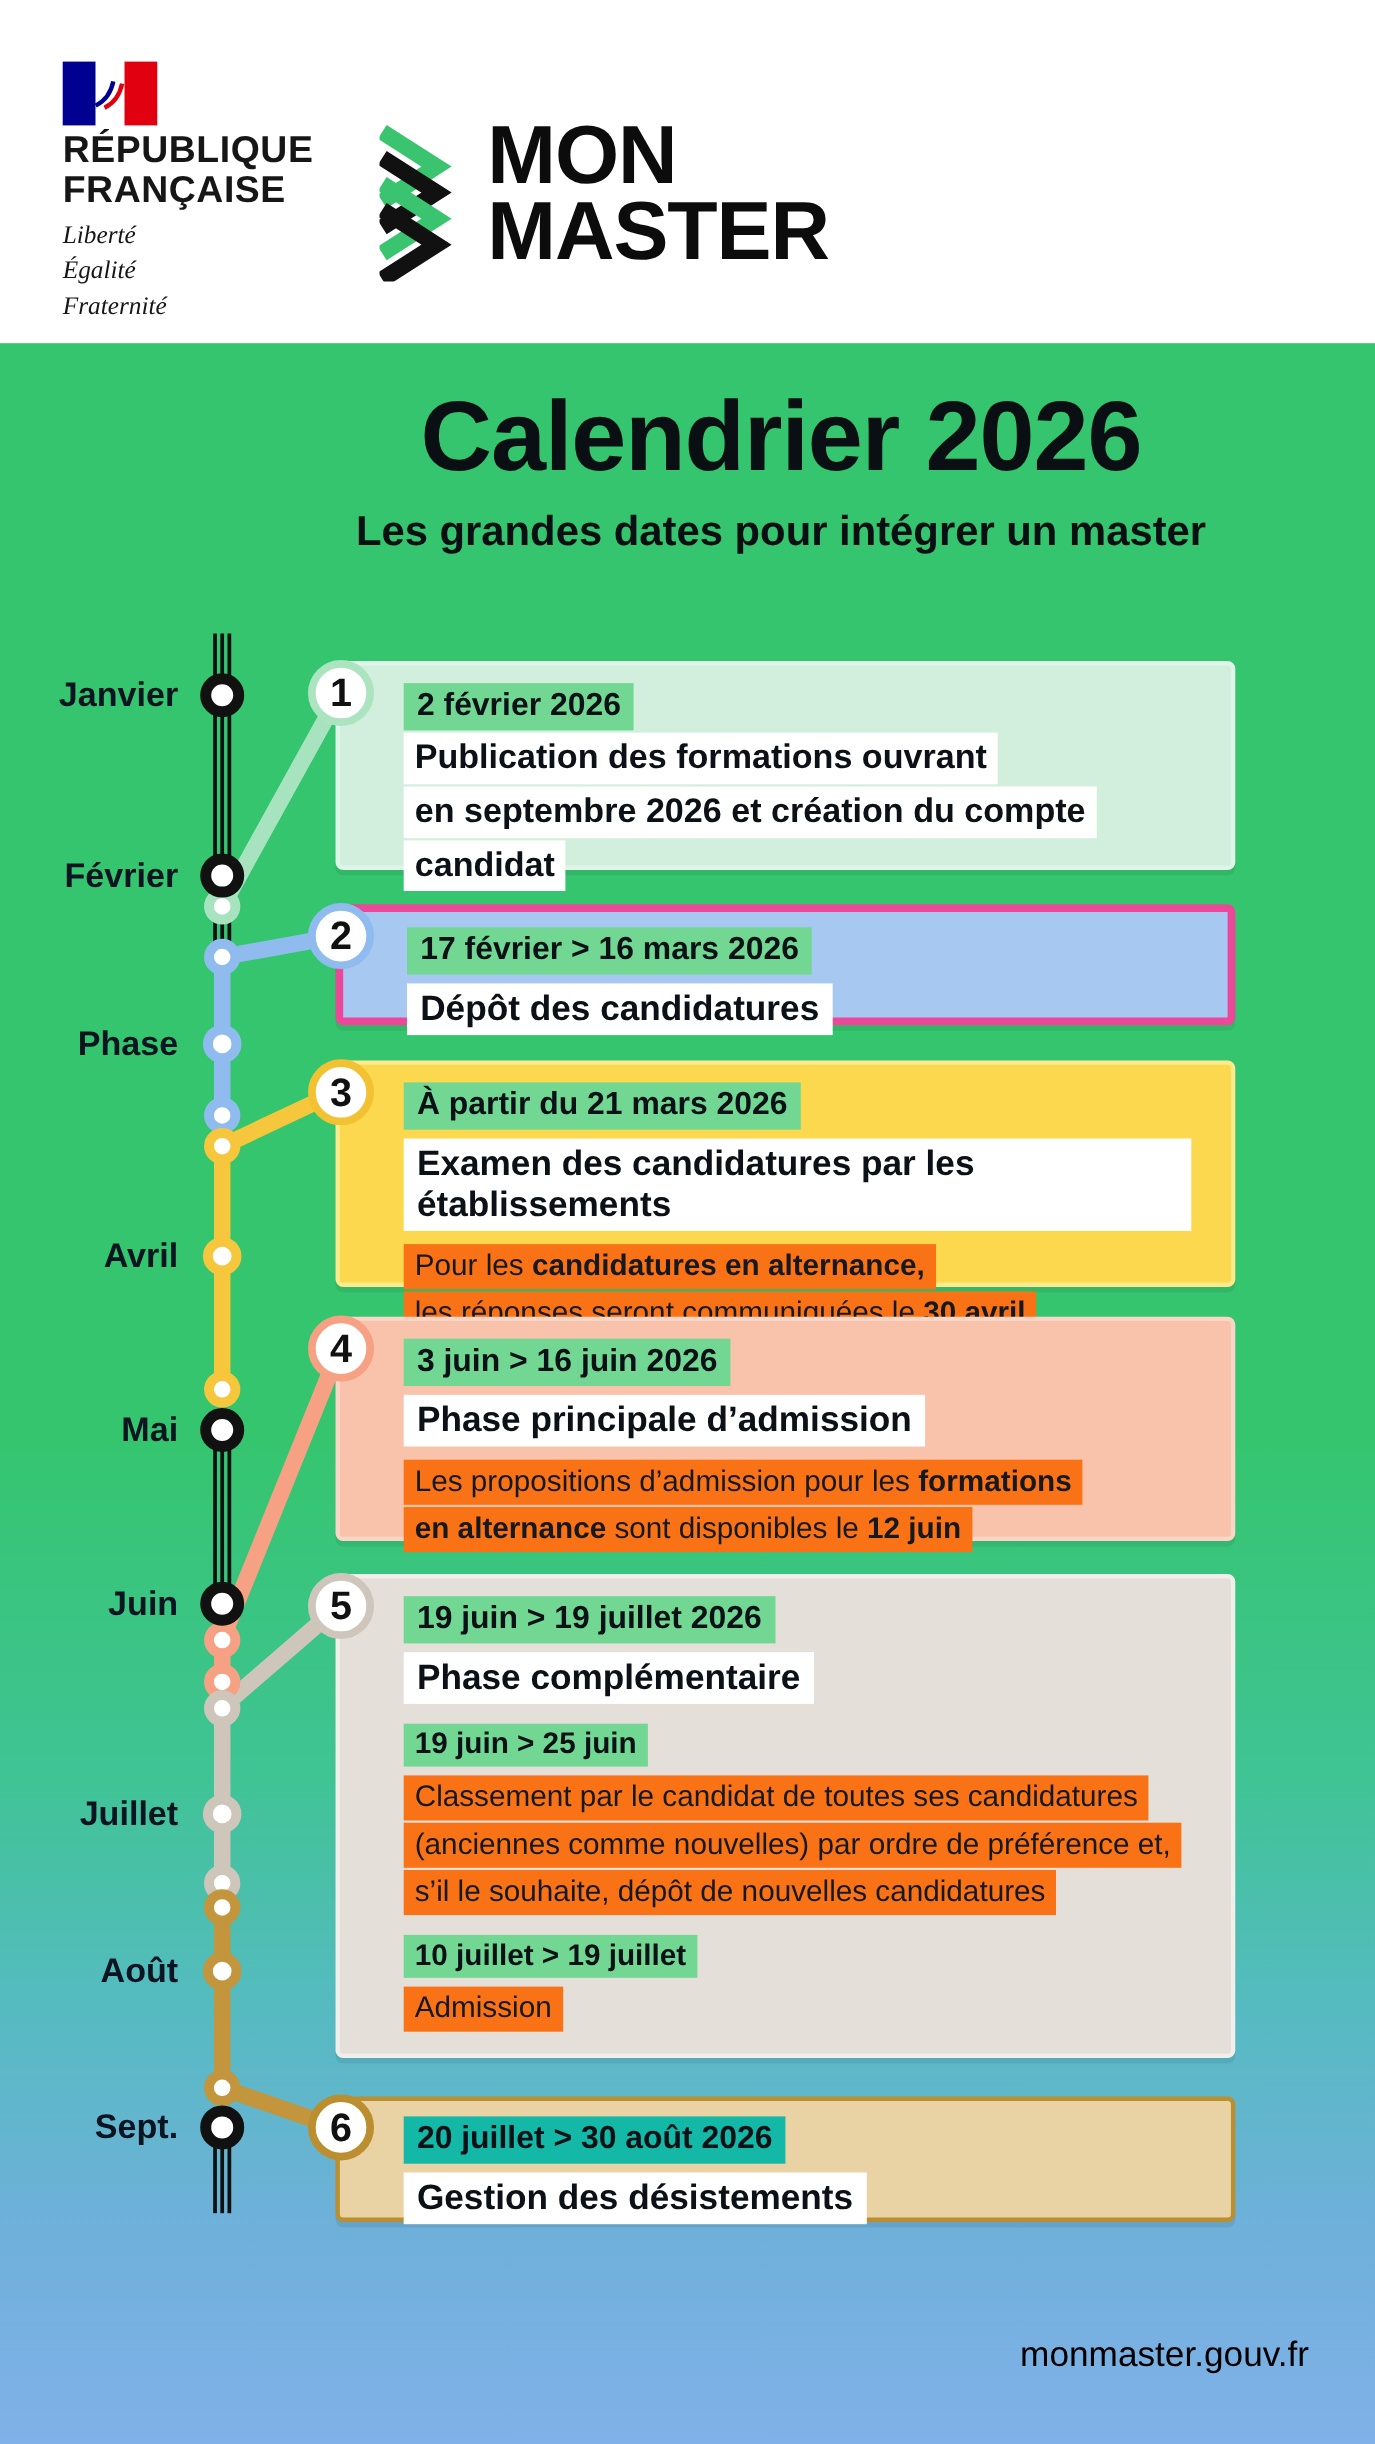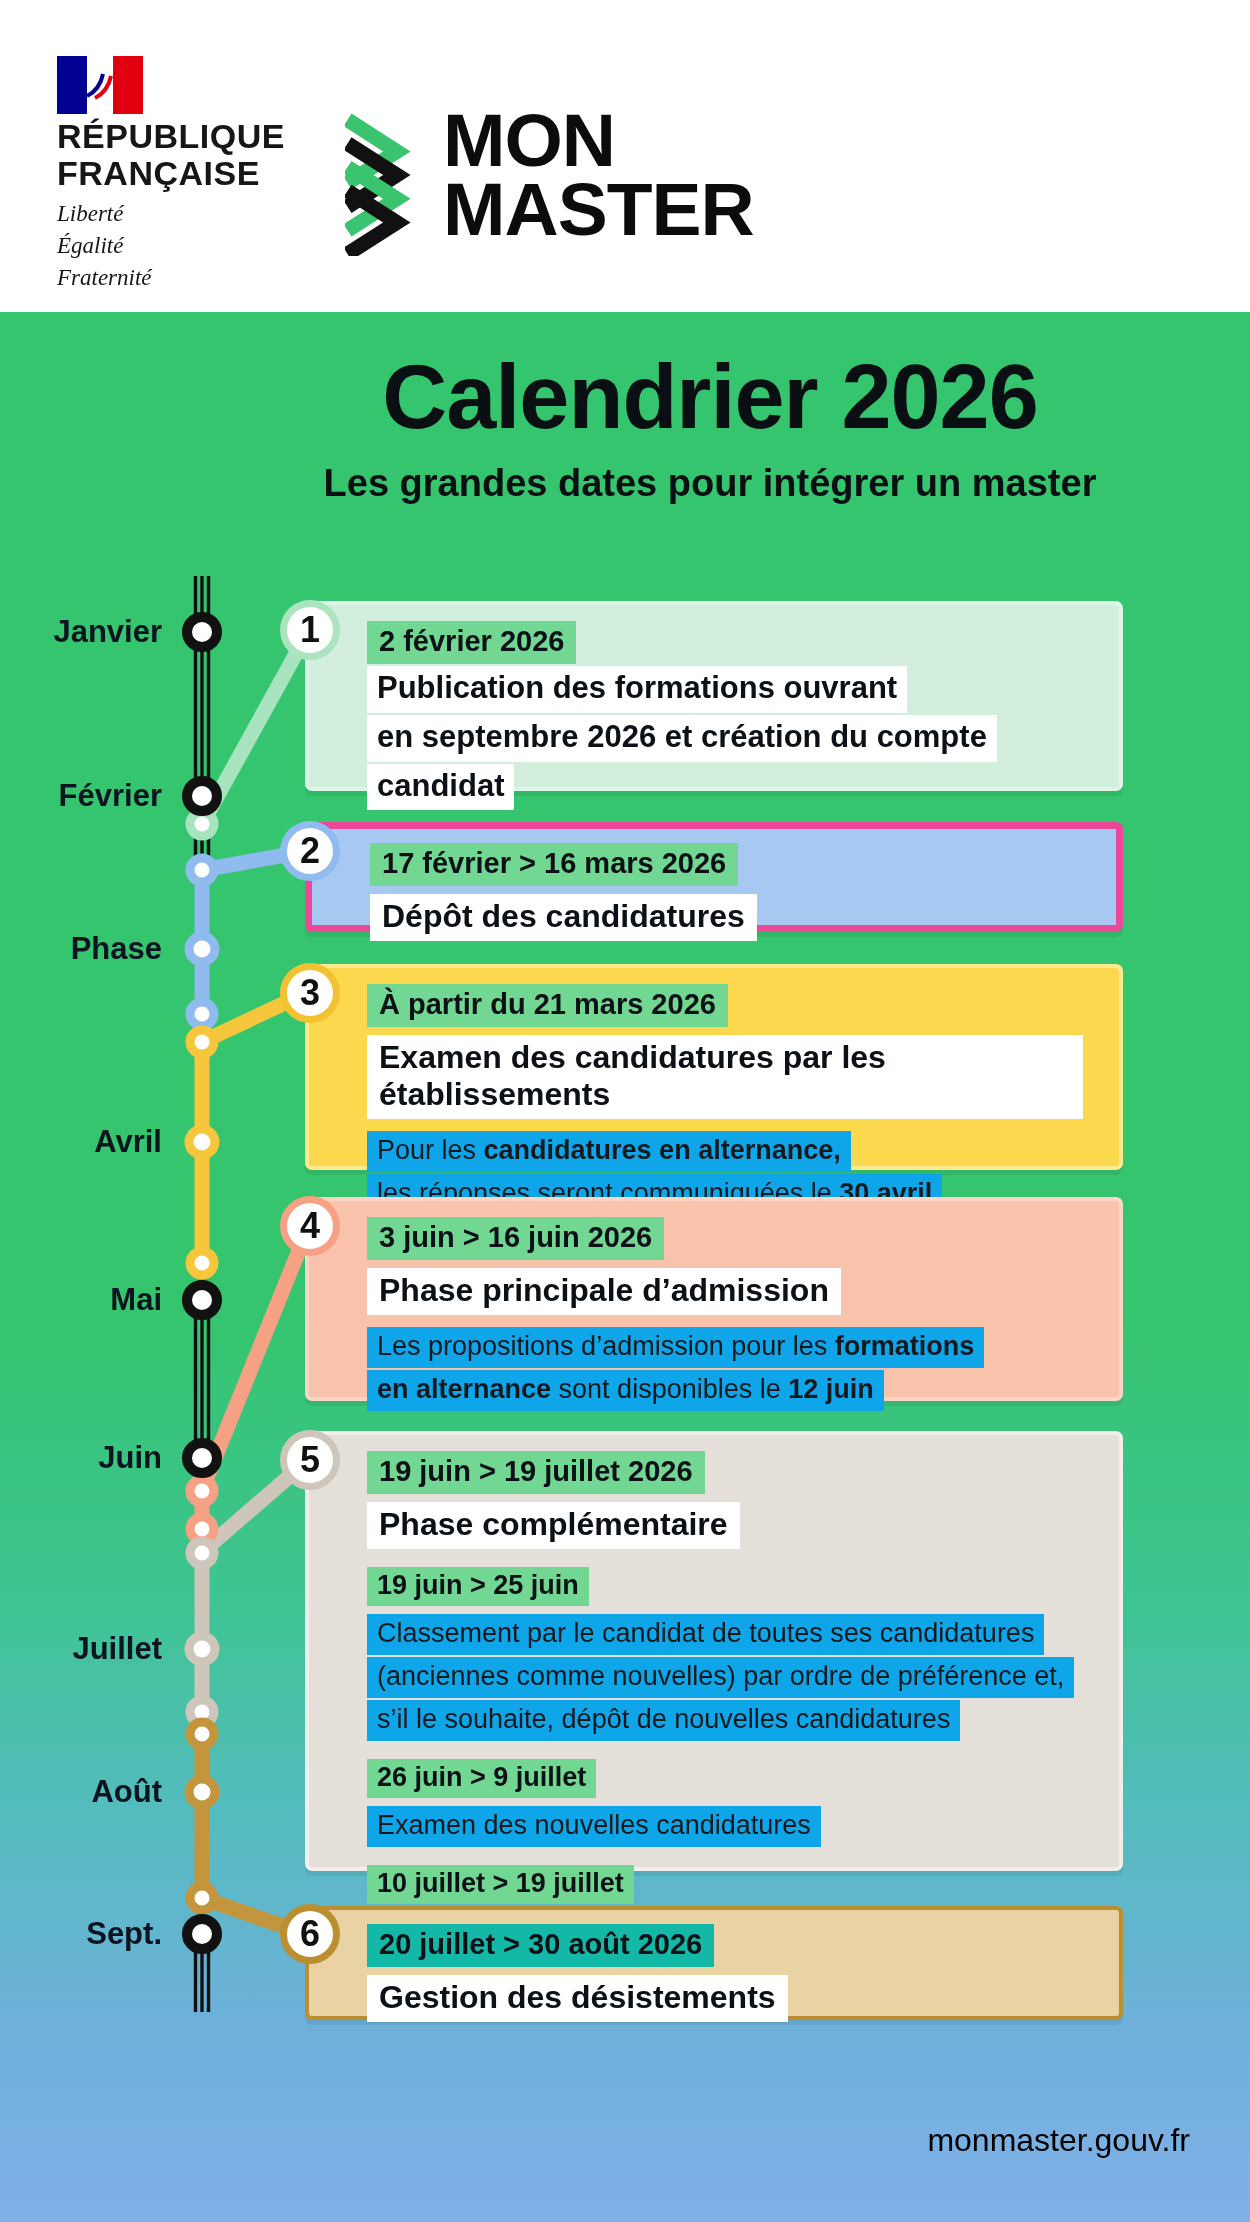--- a/index.html
+++ b/index.html
@@ -46,21 +46,21 @@
   .c3{background:#FBD84E;border:4px solid #FDE98E;}
   .c4{background:#F9C2AB;border:4px solid #FBD6C6;}
   .c5{background:#E5DFD9;border:4px solid #F2EEE9;}
   .c6{background:#E9D3A4;border:4px solid #BB8F30;padding-top:14px;}
   .date{display:inline-block;background:#72D792;padding:4px 12px 6px;font-weight:700;font-size:29px;color:#0c1117;}
   .date-gold{background:#14b8a6;}
   .t{display:inline-block;background:#fff;padding:4px 12px 6px;font-weight:700;font-size:32px;color:#0c1117;margin-top:8px;}
   .wl{display:block;width:fit-content;background:#fff;padding:3px 10px 5px;margin-top:2px;
       font-weight:700;font-size:31px;line-height:1.25;color:#0c1117;}
   .wl:first-of-type{margin-top:10px;}
-  .bl{display:block;width:fit-content;background:#0ea5e9;padding:2px 10px 4px;margin-top:2px;
+  .bl{display:block;width:fit-content;background:#f97316;padding:2px 10px 4px;margin-top:2px;
       font-size:27px;font-weight:500;line-height:1.3;color:#15191e;}
   .bl b{font-weight:700;}
   .bodyblock{margin-top:12px;}
   .subdate{display:inline-block;background:#72D792;padding:3px 10px 5px;font-weight:700;font-size:27px;color:#0c1117;margin-top:18px;}
   .phasebody{margin-top:8px;text-align:center;}
   
   .footer{position:absolute;right:60px;top:2122px;font-weight:400;font-size:32px;color:#000000;z-index:2;}
 </style>
 </head>
 <body>
@@ -208,26 +208,20 @@
 
     <div>
       <span class="subdate">19 juin &gt; 25 juin</span>
       <div class="phasebody">
         <span class="bl">Classement par le candidat de toutes ses candidatures</span>
         <span class="bl">(anciennes comme nouvelles) par ordre de préférence et,</span>
         <span class="bl">s’il le souhaite, dépôt de nouvelles candidatures</span>
       </div>
     </div>
 
-    <div>
-      <span class="subdate">26 juin &gt; 9 juillet</span>
-      <div class="phasebody">
-        <span class="bl">Examen des nouvelles candidatures</span>
-      </div>
-    </div>
 
     <div>
       <span class="subdate">10 juillet &gt; 19 juillet</span>
       <div class="phasebody">
         <span class="bl">Admission</span>
       </div>
     </div>
   </div>
 
   <div class="card c6" style="top:1906px;height:114px">

